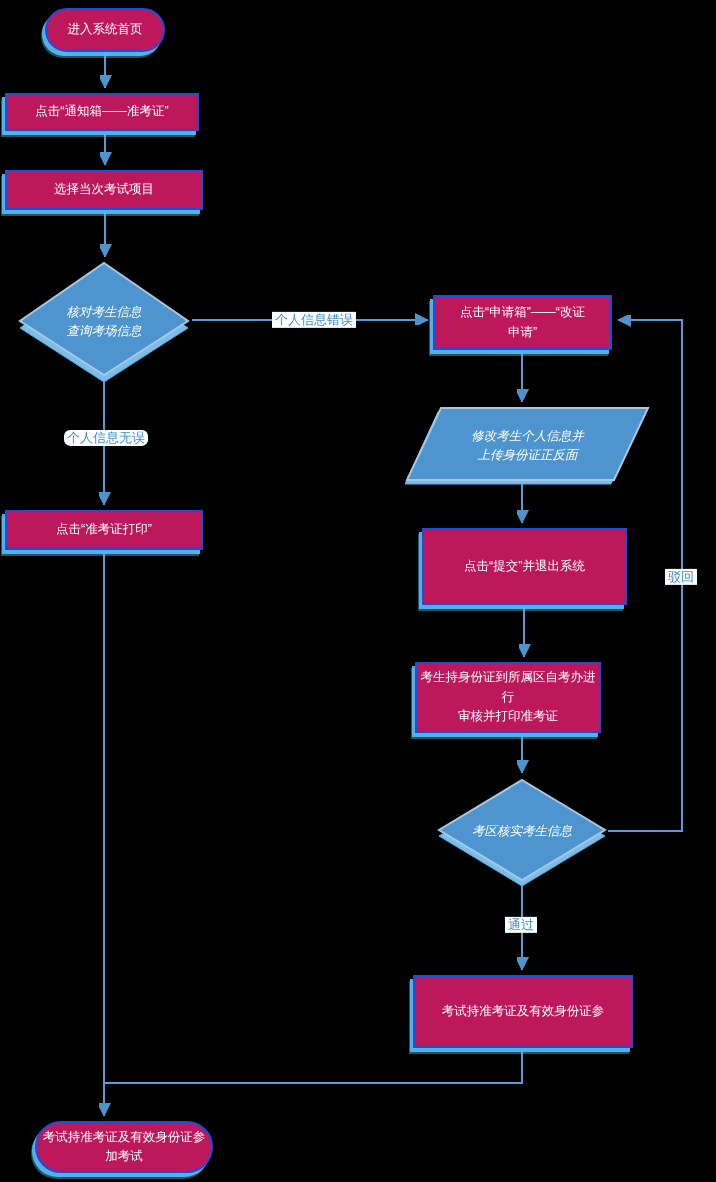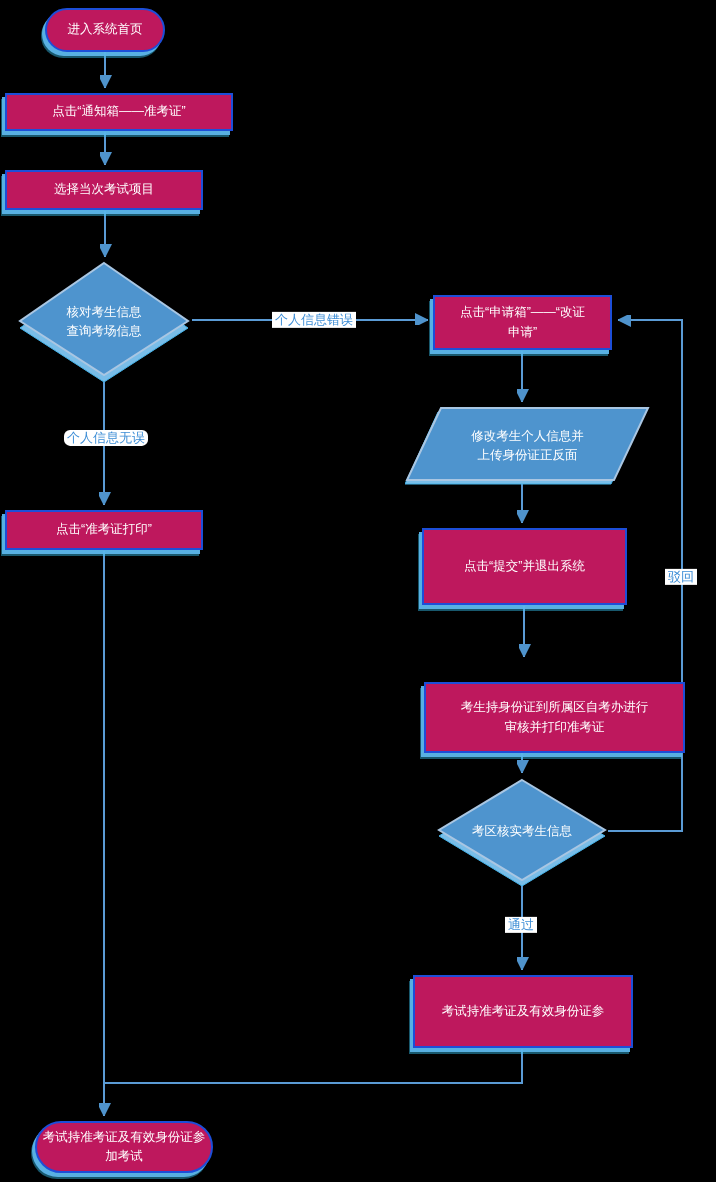--- a/index.html
+++ b/index.html
@@ -47,20 +47,21 @@
     border: none;
   }
   .shape-wrap svg {
     position: absolute;
     left: 0; top: 0;
   }
   .shape-label {
     position: relative;
     z-index: 2;
     white-space: pre-line;
+    font-style: italic;
   }
   .edge-label {
     position: absolute;
     transform: translate(-50%, -50%);
     background: #ffffff;
     color: #3e8ed6;
     font-size: 13px;
     line-height: 1.25;
     padding: 0 3px;
     white-space: nowrap;
@@ -91,21 +92,21 @@
     <path class="edge-line" d="M522,484 V523" marker-end="url(#arrow)"></path>
     <path class="edge-line" d="M524,606 V657" marker-end="url(#arrow)"></path>
     <path class="edge-line" d="M522,734 V773" marker-end="url(#arrow)"></path>
     <path class="edge-line" d="M522,884 V970" marker-end="url(#arrow)"></path>
     <path class="edge-line" d="M608,831 H682 V320 H618" marker-end="url(#arrow)"></path>
     <path class="edge-line" d="M522,1049 V1083 H105"></path>
   </svg>
 
   <div class="node stadium stadium-start" style="left:45px; top:8px; width:120px; height:44px;">进入系统首页</div>
 
-  <div class="node rect" style="left:5px; top:93px; width:228px; height:38px;">点击“通知箱——准考证”</div>
+  <div class="node rect" style="left:5px; top:93px; width:194px; height:38px;">点击“通知箱——准考证”</div>
 
   <div class="node rect" style="left:5px; top:170px; width:198px; height:40px;">选择当次考试项目</div>
 
   <div class="node shape-wrap" style="left:18px; top:261px; width:172px; height:122px;">
     <svg width="172" height="122" viewBox="0 0 172 122">
       <polygon class="shape-shadow" points="86,9 170,67 86,121 2,67"></polygon>
       <polygon class="diamond-main" points="86,2 170,60 86,114 2,60"></polygon>
     </svg>
     <span class="shape-label">核对考生信息
 查询考场信息</span>
@@ -120,21 +121,21 @@
     <svg width="245" height="78" viewBox="0 0 245 78">
       <polygon class="shape-shadow" points="33,5 240,5 206,77 0,77"></polygon>
       <polygon class="diamond-main" points="36,1 243,1 209,73 2,73"></polygon>
     </svg>
     <span class="shape-label">修改考生个人信息并
 上传身份证正反面</span>
   </div>
 
   <div class="node rect" style="left:422px; top:528px; width:205px; height:77px;">点击“提交”并退出系统</div>
 
-  <div class="node rect" style="left:424px; top:662px; width:261px; height:71px;margin-top:20px;">考生持身份证到所属区自考办进行
+  <div class="node rect" style="left:415px; top:662px; width:186px; height:71px;">考生持身份证到所属区自考办进行
 审核并打印准考证</div>
 
   <div class="node shape-wrap" style="left:437px; top:778px; width:170px; height:108px;">
     <svg width="170" height="108" viewBox="0 0 170 108">
       <polygon class="shape-shadow" points="85,8 168,58 85,108 2,58"></polygon>
       <polygon class="diamond-main" points="85,2 168,52 85,102 2,52"></polygon>
     </svg>
     <span class="shape-label">考区核实考生信息</span>
   </div>
 

